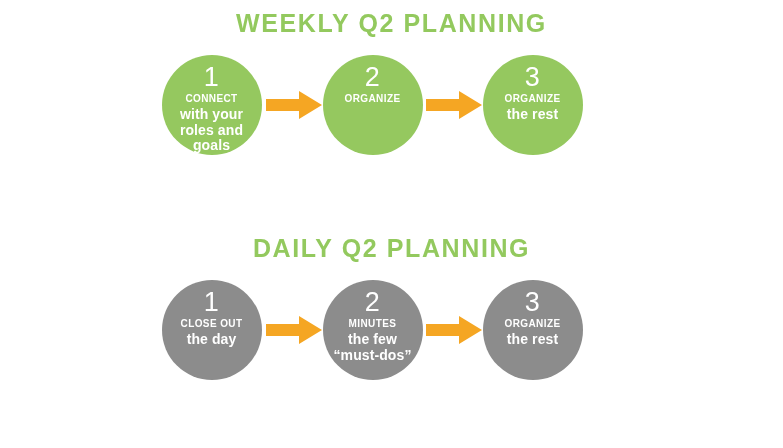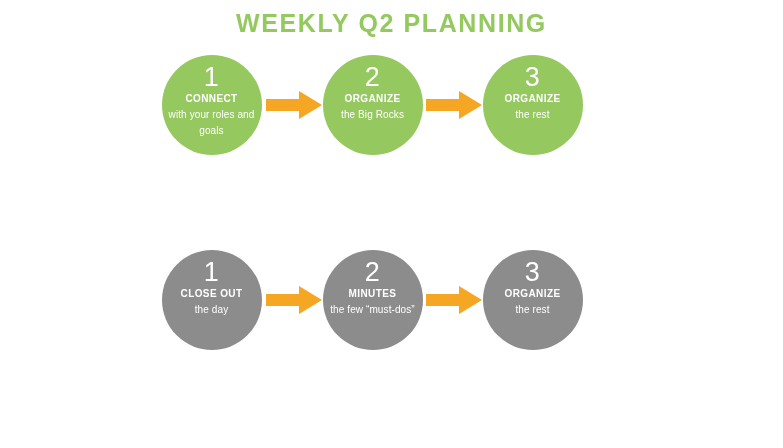--- a/index.html
+++ b/index.html
@@ -99,22 +99,22 @@
   }
   .node-title {
     font-size: 10px;
     font-weight: bold;
     line-height: 16px;
     letter-spacing: 0.4px;
     margin-top: 1px;
     white-space: nowrap;
   }
   .node-sub {
-    font-size: 10px;
-    font-weight: normal;
+    font-size: 14px;
+    font-weight: bold;
     line-height: 15.5px;
     letter-spacing: 0.1px;
     margin-top: 0px;
     padding: 0 4px;
   }
 
   
   .arrow {
     position: absolute;
     top: 41px;
@@ -145,40 +145,40 @@
 
       <div class="arrow arrow-1">
         <svg viewBox="0 0 56 28" xmlns="http://www.w3.org/2000/svg">
           <polygon points="0,8 33,8 33,0 56,14 33,28 33,20 0,20" fill="#f5a623"></polygon>
         </svg>
       </div>
 
       <div class="node node-2">
         <div class="node-number">2</div>
         <div class="node-title">ORGANIZE</div>
-        <div class="node-sub">the Big Rocks</div>
       </div>
 
       <div class="arrow arrow-2">
         <svg viewBox="0 0 56 28" xmlns="http://www.w3.org/2000/svg">
           <polygon points="0,8 33,8 33,0 56,14 33,28 33,20 0,20" fill="#f5a623"></polygon>
         </svg>
       </div>
 
       <div class="node node-3">
         <div class="node-number">3</div>
         <div class="node-title">ORGANIZE</div>
         <div class="node-sub">the rest</div>
       </div>
 
     </div>
   </div>
 
   <div class="section section-daily">
 
+    <div class="heading">DAILY Q2 PLANNING</div>
 
 
     <div class="flow gray">
 
       <div class="node node-1">
         <div class="node-number">1</div>
         <div class="node-title">CLOSE OUT</div>
         <div class="node-sub">the day</div>
       </div>
 

